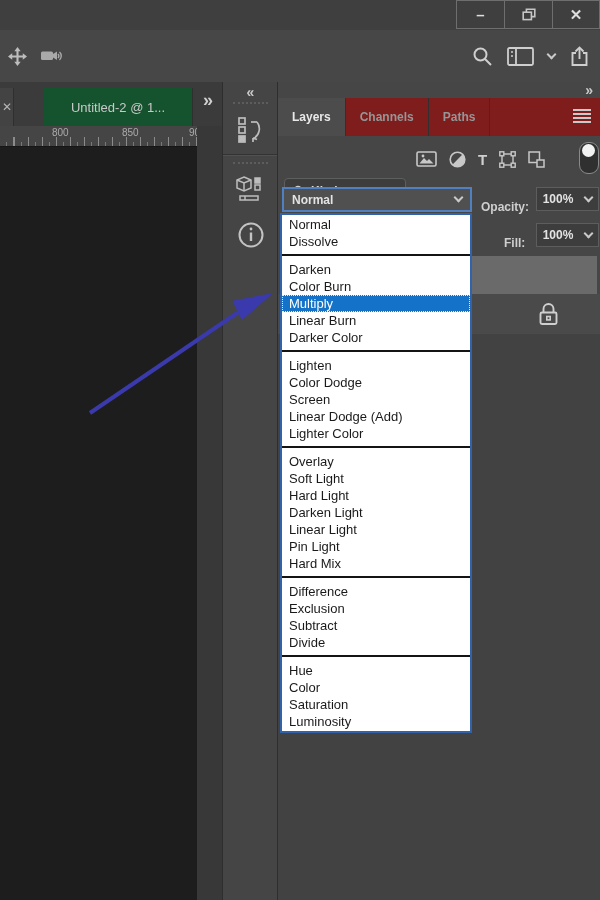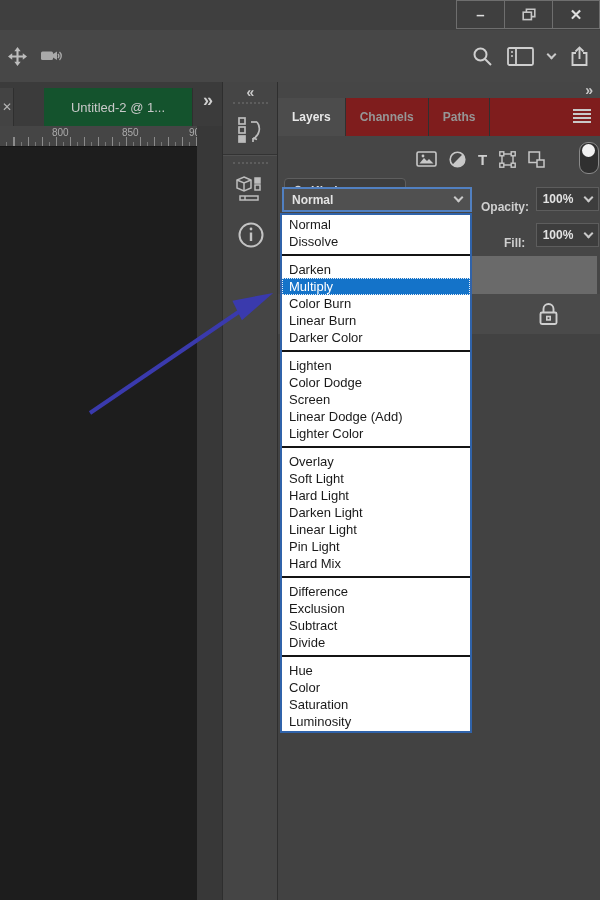--- a/index.html
+++ b/index.html
@@ -320,22 +320,22 @@
     </span>
   </div>
   <div class="panel-rest"></div>
 </div>
 
 <div class="dropdown">
   <div class="dd-item">Normal</div>
   <div class="dd-item">Dissolve</div>
   <div class="dd-sep"></div>
   <div class="dd-item">Darken</div>
+  <div class="dd-item">Color Burn</div>
   <div class="dd-item selected">Multiply</div>
-  <div class="dd-item">Color Burn</div>
   <div class="dd-item">Linear Burn</div>
   <div class="dd-item">Darker Color</div>
   <div class="dd-sep"></div>
   <div class="dd-item">Lighten</div>
   <div class="dd-item">Color Dodge</div>
   <div class="dd-item">Screen</div>
   <div class="dd-item">Linear Dodge (Add)</div>
   <div class="dd-item">Lighter Color</div>
   <div class="dd-sep"></div>
   <div class="dd-item">Overlay</div>

